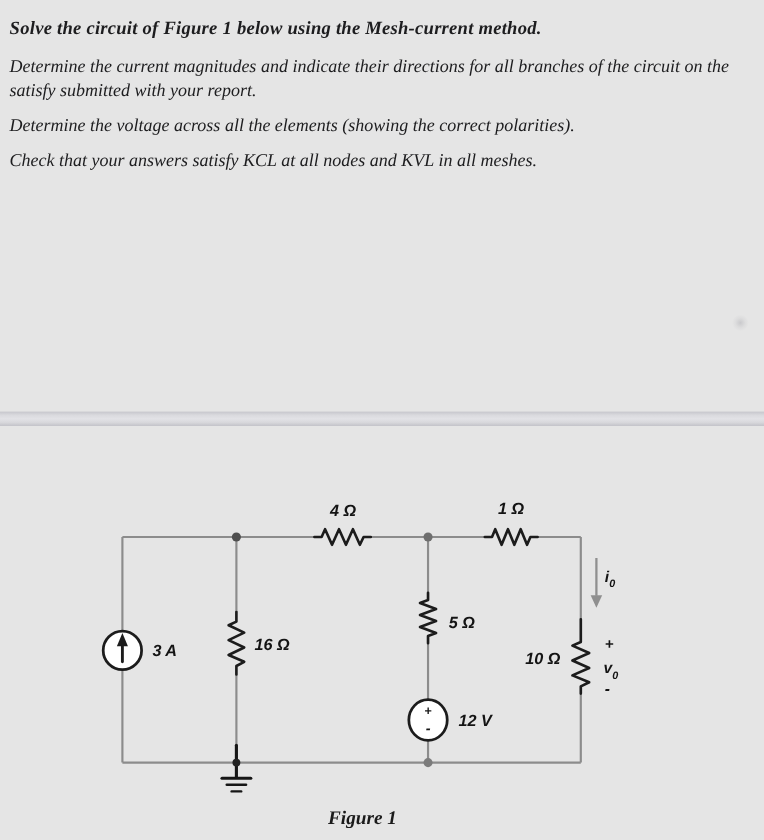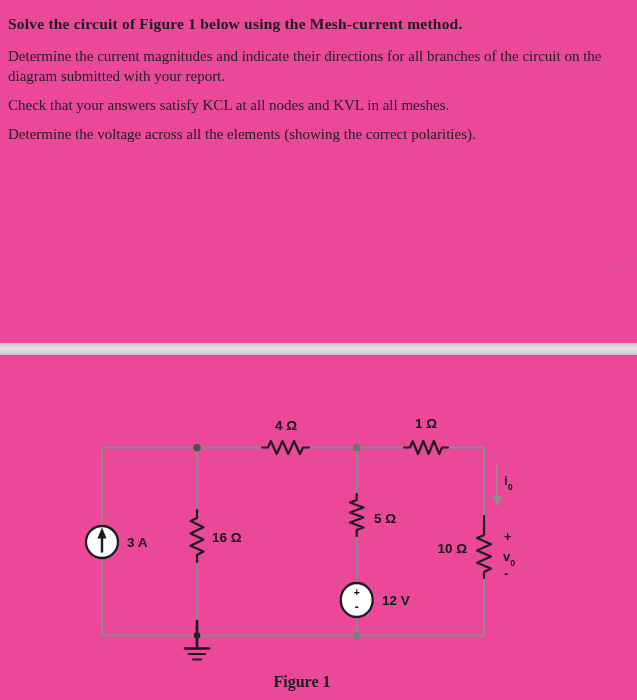--- a/index.html
+++ b/index.html
@@ -1,23 +1,24 @@
 <!DOCTYPE html>
 <html><head>
 <meta charset="utf-8">
 <style>
   * { margin: 0; padding: 0; box-sizing: border-box; }
   html, body { background: #ffffff; }
   .page {
     position: relative;
     width: 637px;
     height: 700px;
-    background: #ec4899;
+    background: #e5e5e5;
     overflow: hidden;
     font-family: "Liberation Serif", serif;
+    font-style: italic;
   }
   .doc-text {
     position: absolute;
     left: 8px;
     top: 14px;
     width: 625px;
     color: #1d1d1f;
   }
   .doc-text h1 {
     font-size: 15.5px;
@@ -66,23 +67,23 @@
     fill: #1b1b1b;
   }
 </style>
 </head>
 <body>
 
 <div class="page">
 
   <div class="doc-text">
     <h1>Solve the circuit of Figure 1 below using the Mesh-current method.</h1>
-    <p>Determine the current magnitudes and indicate their directions for all branches of the circuit on the diagram submitted with your report.</p>
+    <p>Determine the current magnitudes and indicate their directions for all branches of the circuit on the satisfy submitted with your report.</p>
+    <p>Determine the voltage across all the elements (showing the correct polarities).</p>
     <p>Check that your answers satisfy KCL at all nodes and KVL in all meshes.</p>
-    <p>Determine the voltage across all the elements (showing the correct polarities).</p>
   </div>
 
   <div class="scan-artifact"></div>
 
   <div class="divider"></div>
 
   <svg class="circuit-svg" viewBox="0 380 637 320" xmlns="http://www.w3.org/2000/svg">
 
     <g stroke="#8c8c8c" stroke-width="1.8" fill="none">
 

